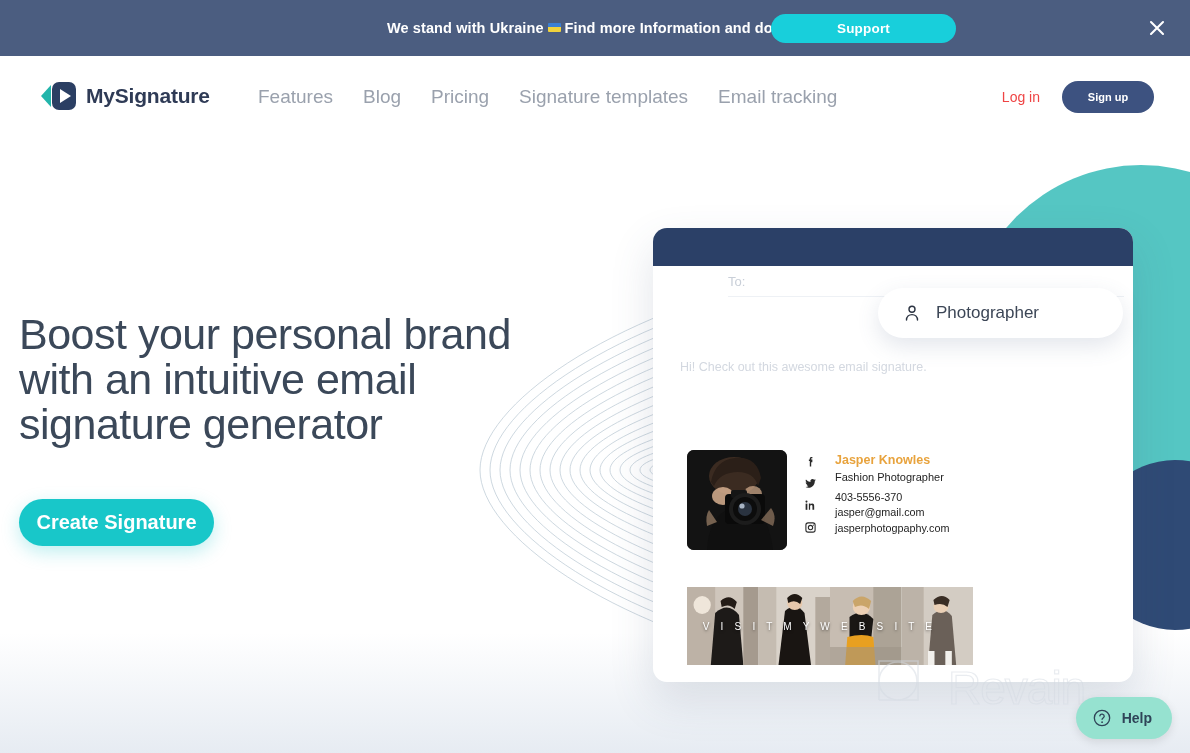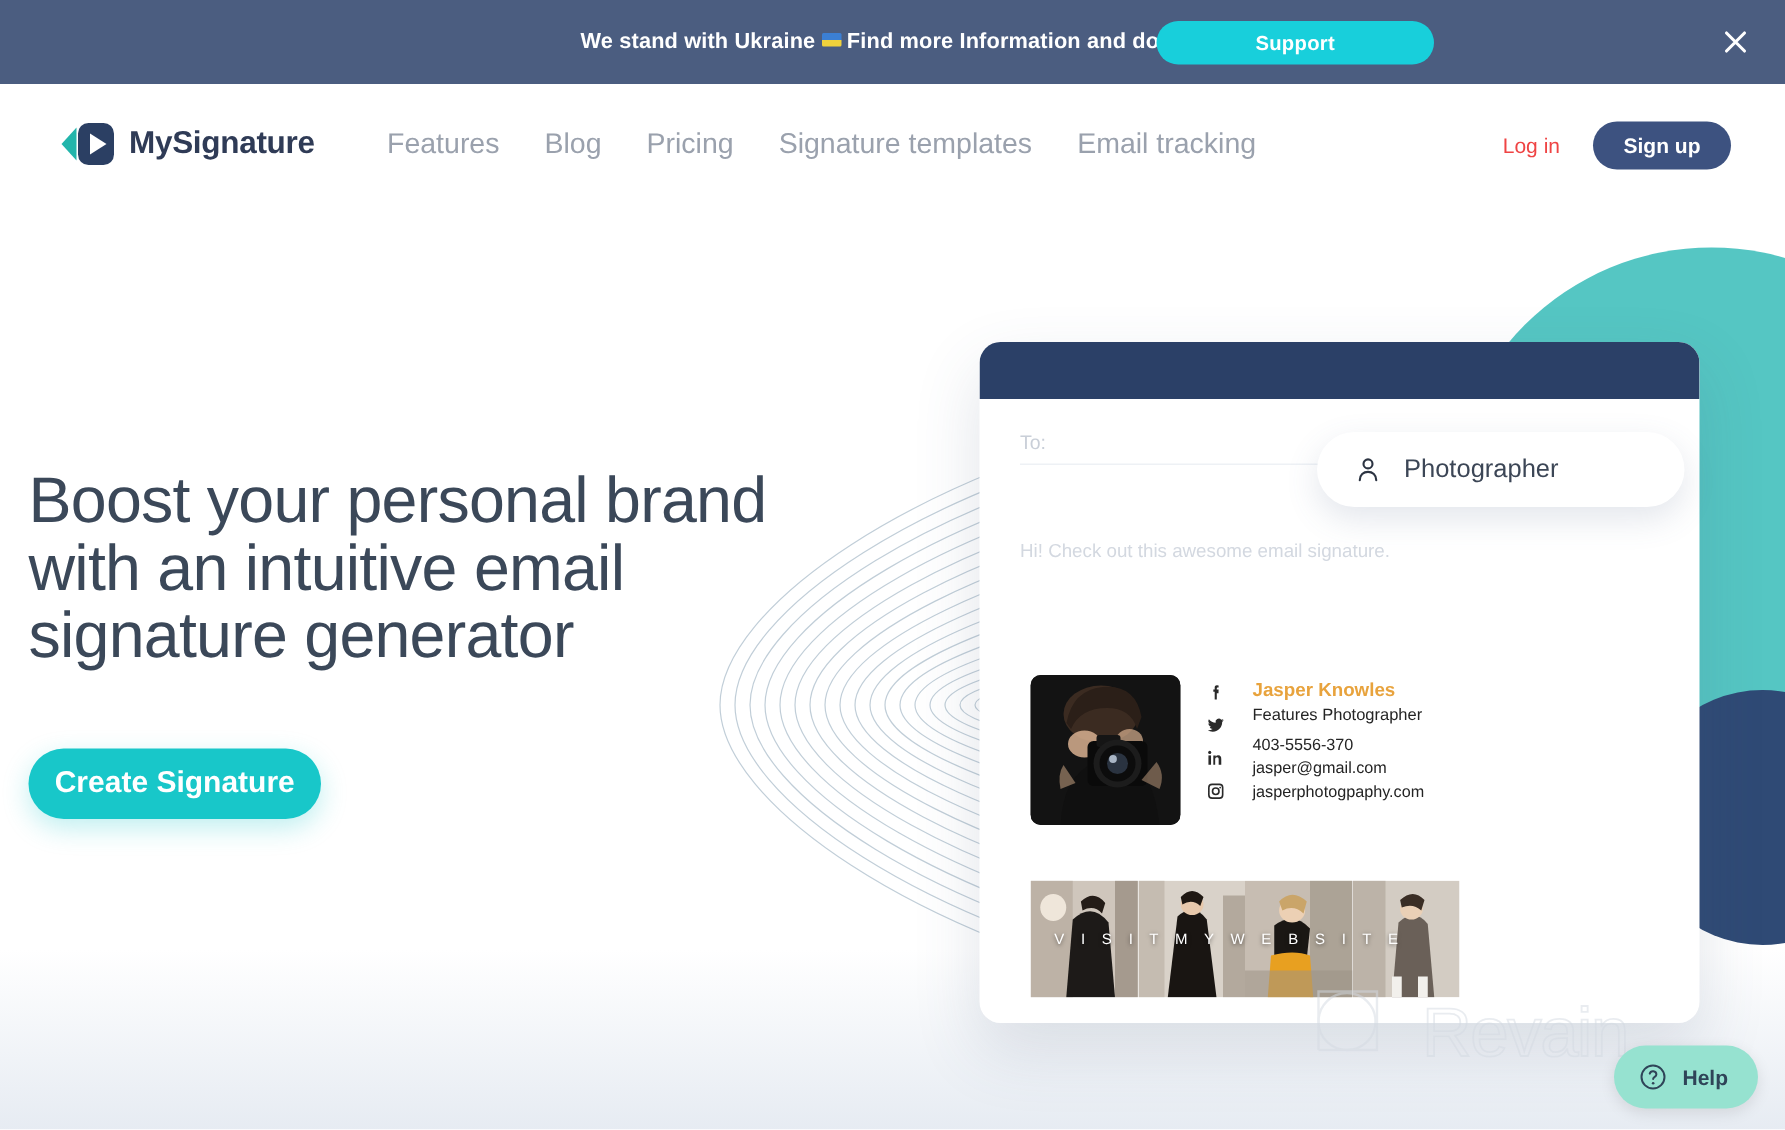--- a/index.html
+++ b/index.html
@@ -63,21 +63,21 @@
     white-space:nowrap; cursor:pointer;
   }
   .auth {
     position:absolute; right:36px; top:0; height:82px;
     display:flex; align-items:center; gap:22px;
   }
   .login-link { font-size:14px; color:#ef4444; text-decoration:none; cursor:pointer; }
   .signup-btn {
     width:92px; height:32px; border:none; border-radius:16px;
     background:#3d5280; color:#ffffff;
-    font-size:14px; font-weight:700;
+    font-size:11px; font-weight:700;
     font-family:"Liberation Sans", sans-serif; cursor:pointer;
   }
 
   
   .deco-teal-circle {
     position:absolute; left:965px; top:165px;
     width:352px; height:352px; border-radius:50%;
     background:#55c6c3; z-index:1;
   }
   .deco-navy-circle {
@@ -118,21 +118,21 @@
   }
   .mail-top {
     position:absolute; left:0; top:0; width:480px; height:38px;
     background:#2b4067;
   }
   .mail-field {
     position:absolute; left:27px; width:396px; height:30px;
     border-bottom:1px solid #eef1f5;
     color:#c9cfd8; font-size:13px; display:flex; align-items:center;
   }
-  .mail-to { top:52px; }
+  .mail-to { top:39px;margin-left:48px; }
   .mail-subject { top:83px; }
   .mail-body-text {
     position:absolute; left:27px; top:132px;
     color:#d3d8e0; font-size:12.5px;
   }
 
   
   .sig {
     position:absolute; left:34px; top:222px;
     display:flex; gap:17px;
@@ -317,21 +317,21 @@
         <circle cx="4.6" cy="4.8" r="1.9"></circle>
         <path d="M9 8.5h3v1.6a3.4 3.4 0 0 1 3-1.7c3.2 0 3.8 2.1 3.8 4.8V20h-3.2v-5.9c0-1.4 0-3.2-2-3.2s-2.3 1.5-2.3 3.1V20H9z"></path>
       </svg>
       <svg width="13" height="13" viewBox="0 0 24 24">
         <path d="M7.5 2.5h9A5 5 0 0 1 21.5 7.5v9a5 5 0 0 1-5 5h-9a5 5 0 0 1-5-5v-9a5 5 0 0 1 5-5zm0 2a3 3 0 0 0-3 3v9a3 3 0 0 0 3 3h9a3 3 0 0 0 3-3v-9a3 3 0 0 0-3-3zM12 7a5 5 0 1 1 0 10 5 5 0 0 1 0-10zm0 2a3 3 0 1 0 0 6 3 3 0 0 0 0-6zm5.4-2.6a1.1 1.1 0 1 1 0 2.2 1.1 1.1 0 0 1 0-2.2z"></path>
       </svg>
     </div>
 
     <div class="sig-info">
       <div class="sig-name">Jasper Knowles</div>
-      <div class="sig-role">Features Photographer</div>
+      <div class="sig-role">Fashion Photographer</div>
       <div class="sig-contact">
         <div>403-5556-370</div>
         <div>jasper@gmail.com</div>
         <div>jasperphotogpaphy.com</div>
       </div>
     </div>
   </div>
 
   <div class="sig-banner">
     <div class="sig-banner-cell">

